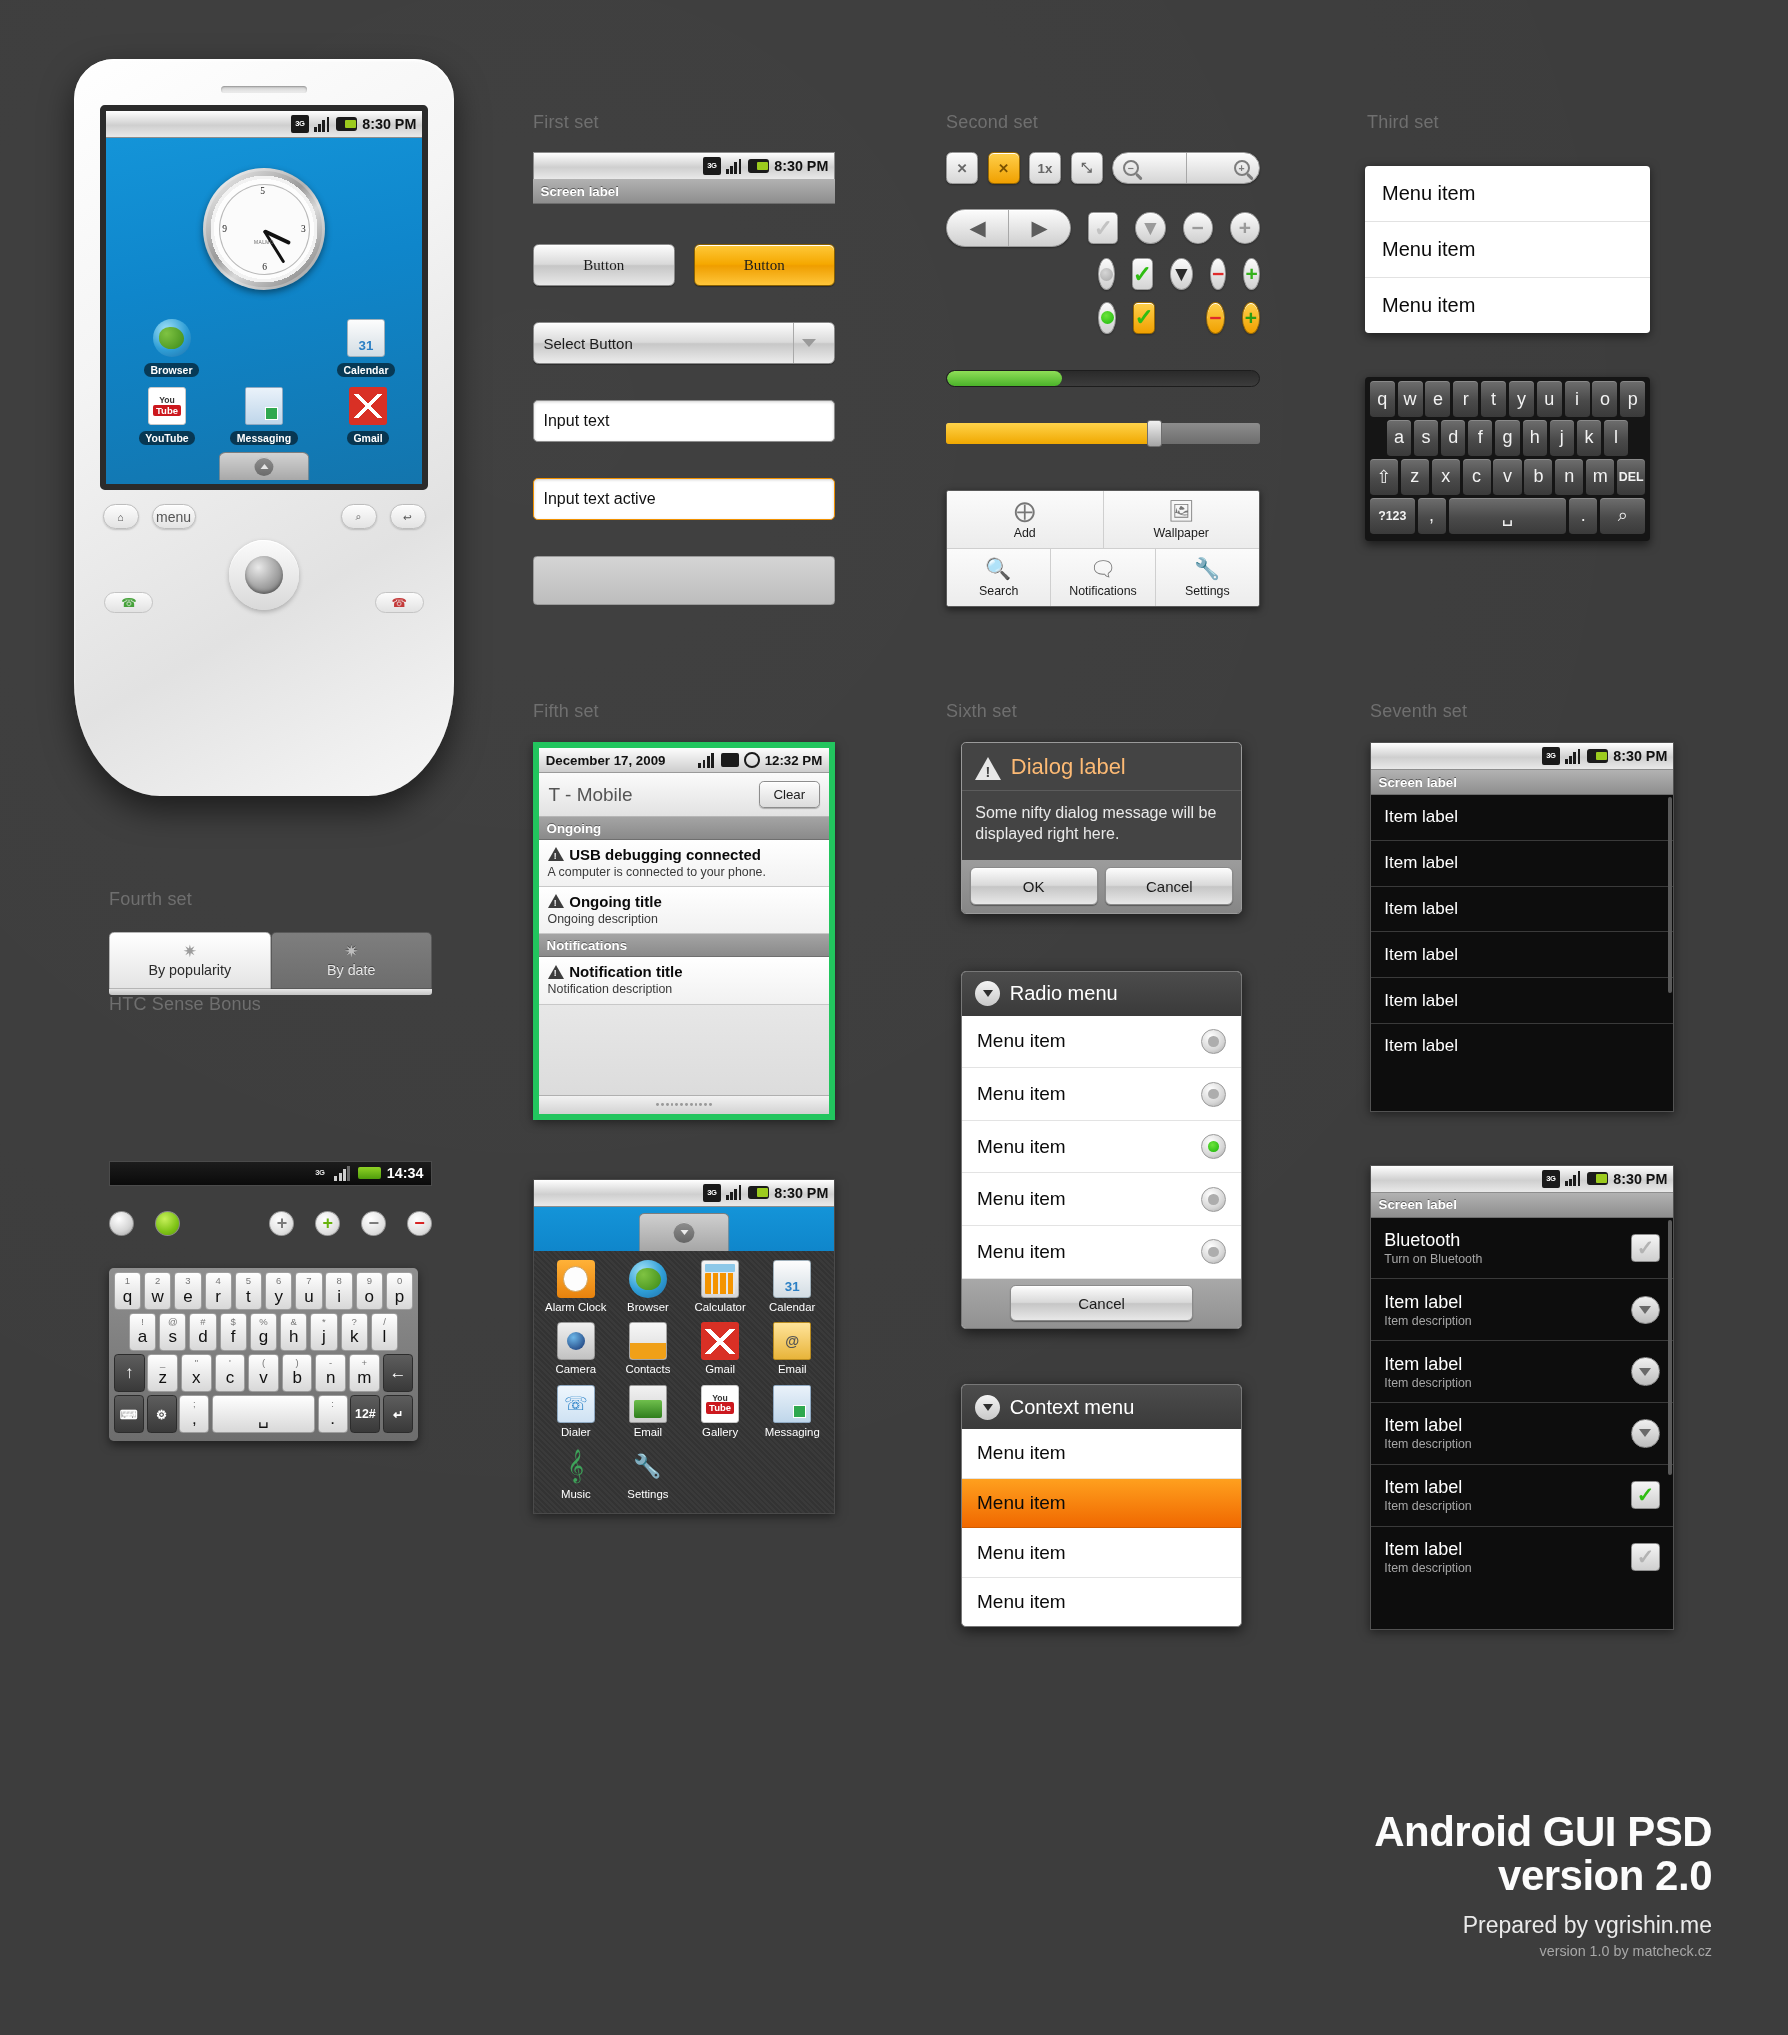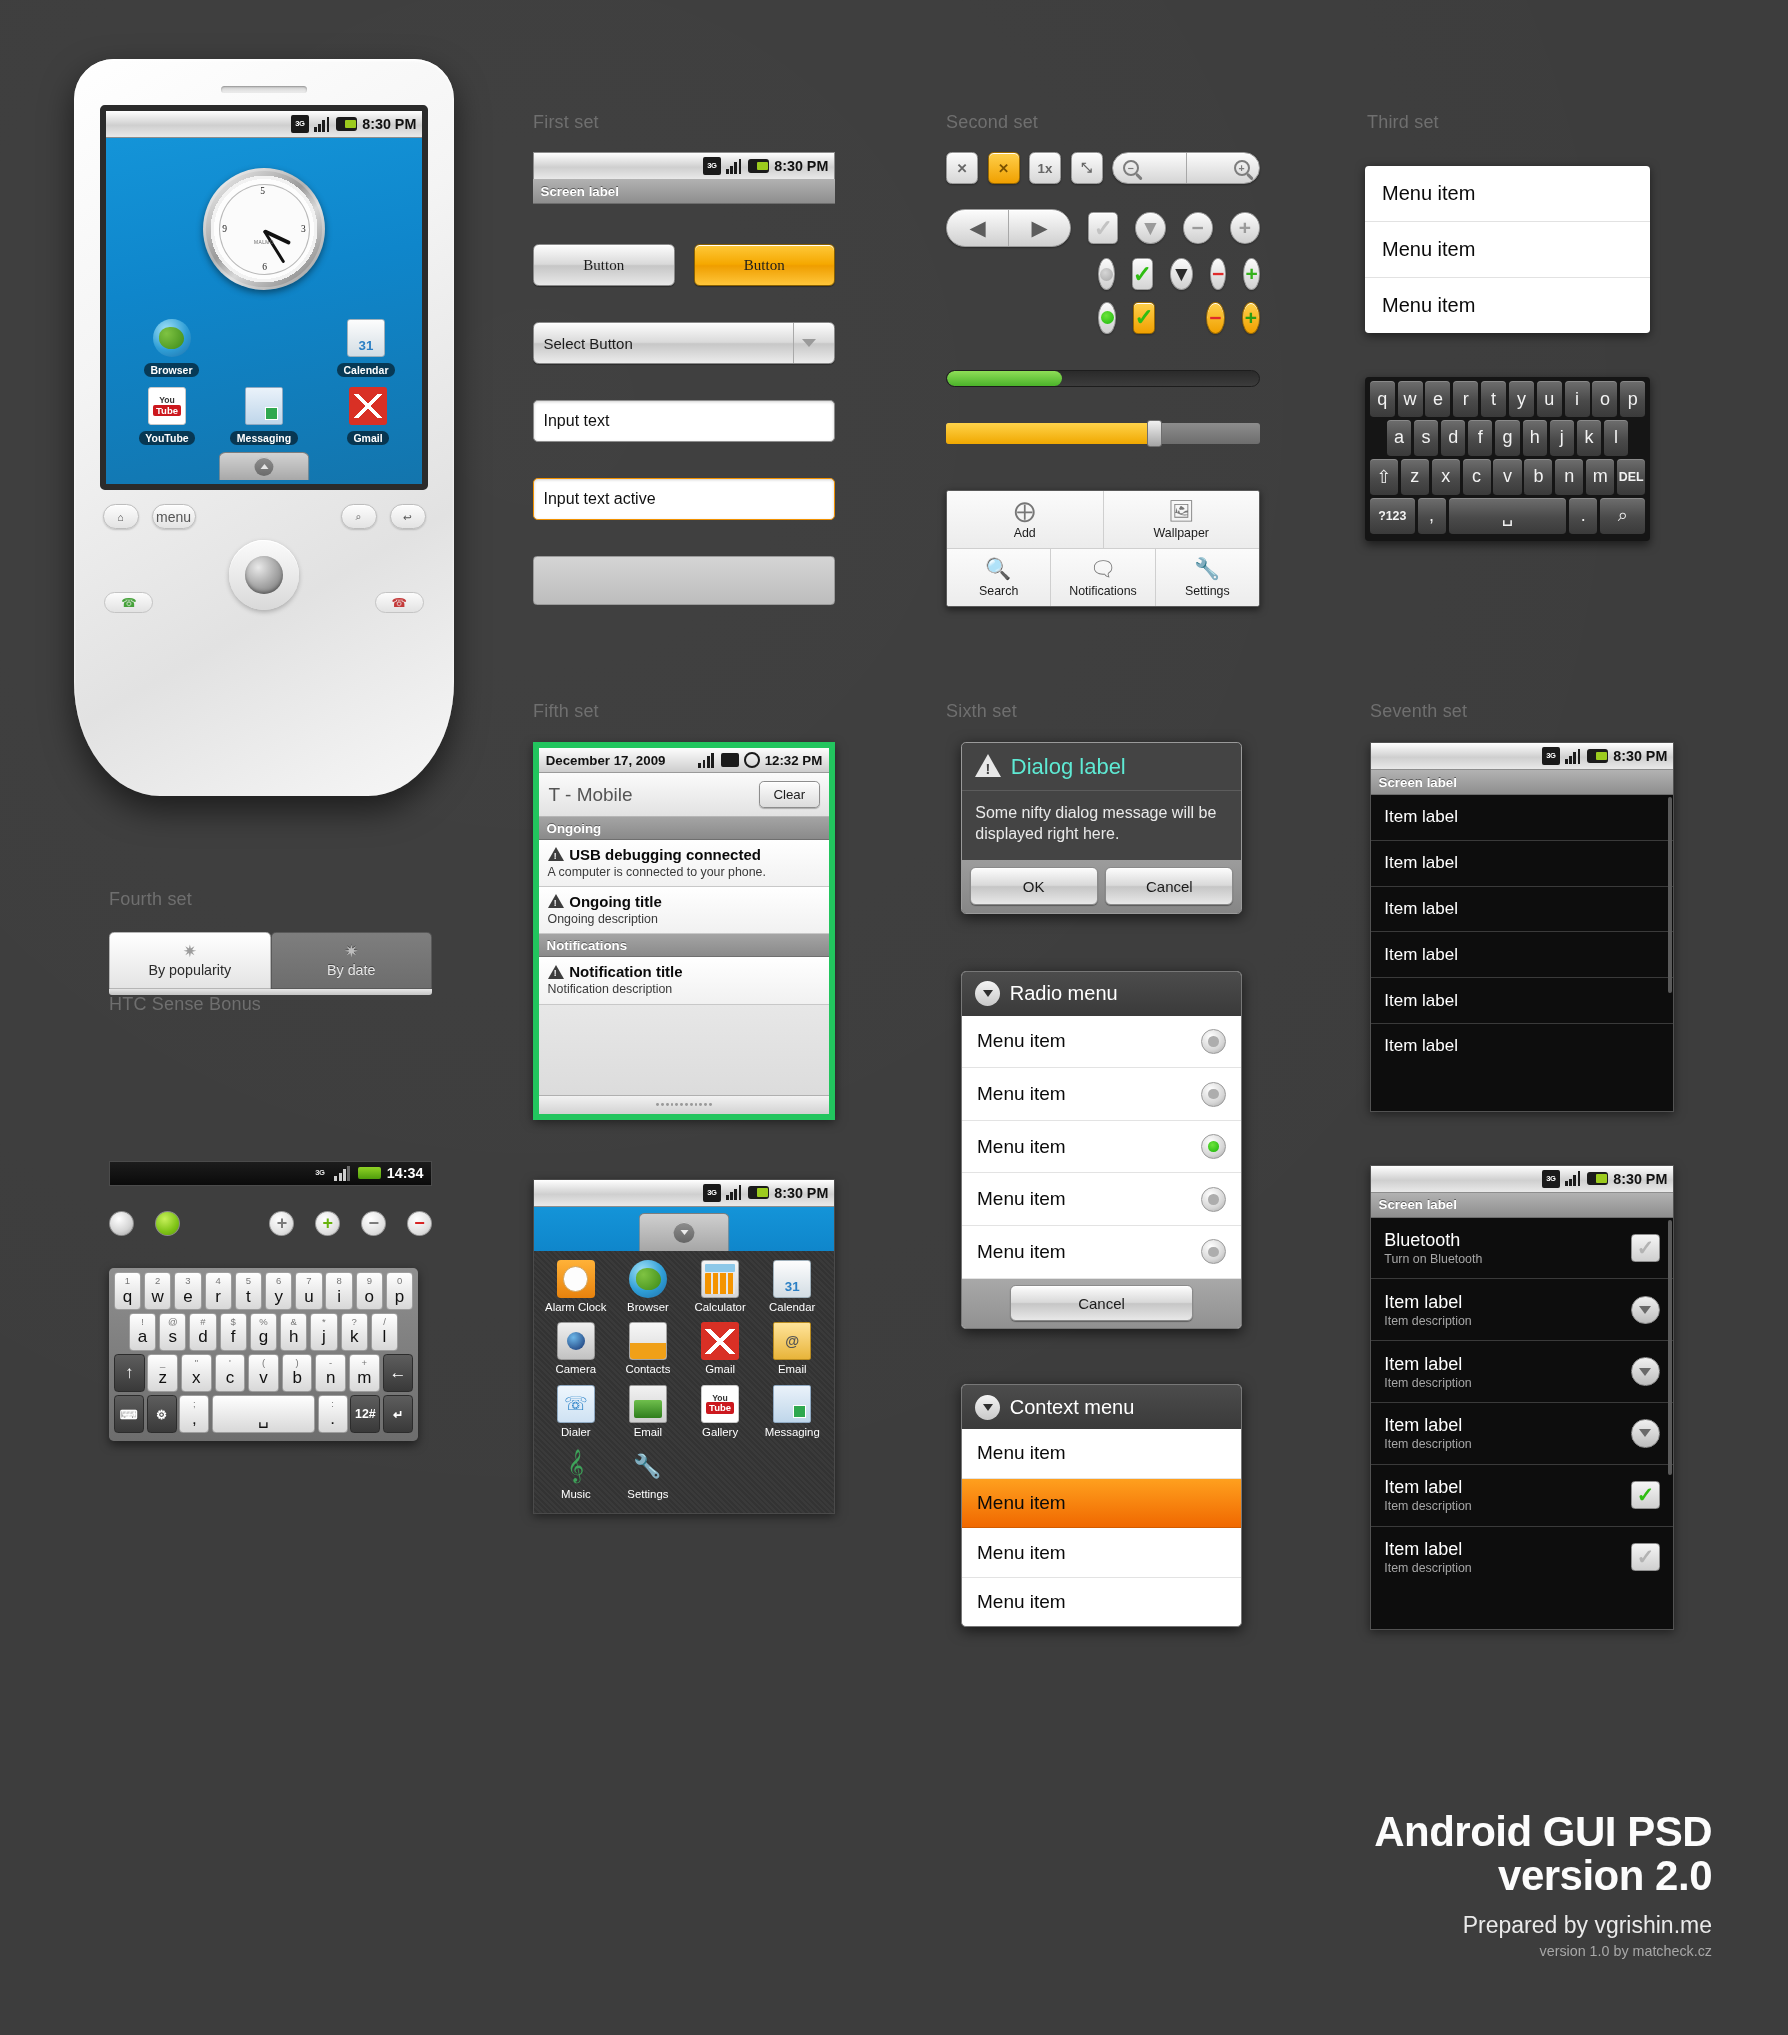--- a/index.html
+++ b/index.html
@@ -376,22 +376,22 @@
   .appcell .lbl{font-size:11.4px;color:#fff;}
   .gl{width:38px;height:38px;}
 
   
   #set6{position:absolute;left:961px;top:742px;width:281px;}
   .dialog{
     background:#444;border:1px solid #9a9a9a;border-radius:4.8px;overflow:hidden;
     box-shadow:0 3.8px 13.3px rgba(0,0,0,.6);
   }
   .dlg-title{
-    display:flex;align-items:flex-start;gap:9.5px;padding:11.4px 13.3px 9.5px;
-    color:#5eead4;font-size:22px;border-bottom:1px solid #5c5c5c;
+    display:flex;align-items:flex-end;gap:9.5px;padding:11.4px 13.3px 9.5px;
+    color:#fdba74;font-size:22px;border-bottom:1px solid #5c5c5c;
   }
   .warn-lg{width:0;height:0;border-left:13.3px solid transparent;border-right:13.3px solid transparent;border-bottom:23px solid #e8e8e8;position:relative;}
   .warn-lg::after{content:"!";position:absolute;left:-2.9px;top:6.7px;font-size:14.3px;color:#444;font-weight:bold;}
   .dlg-msg{padding:11.4px 13.3px 15px;color:#e9e9e9;font-size:16px;line-height:1.32;}
   .dlg-foot{display:flex;gap:7.6px;padding:7.6px;background:linear-gradient(#9c9c9c,#868686);}
   .dlg-foot .btn{flex:1;height:38px;}
 
   .cmenu{background:#fff;border-radius:4.8px;overflow:hidden;box-shadow:0 3.8px 13.3px rgba(0,0,0,.6);border:1px solid #777;}
   .cmenu-hdr{
     background:linear-gradient(#4c4c4c,#3a3a3a);color:#fff;font-size:20px;

